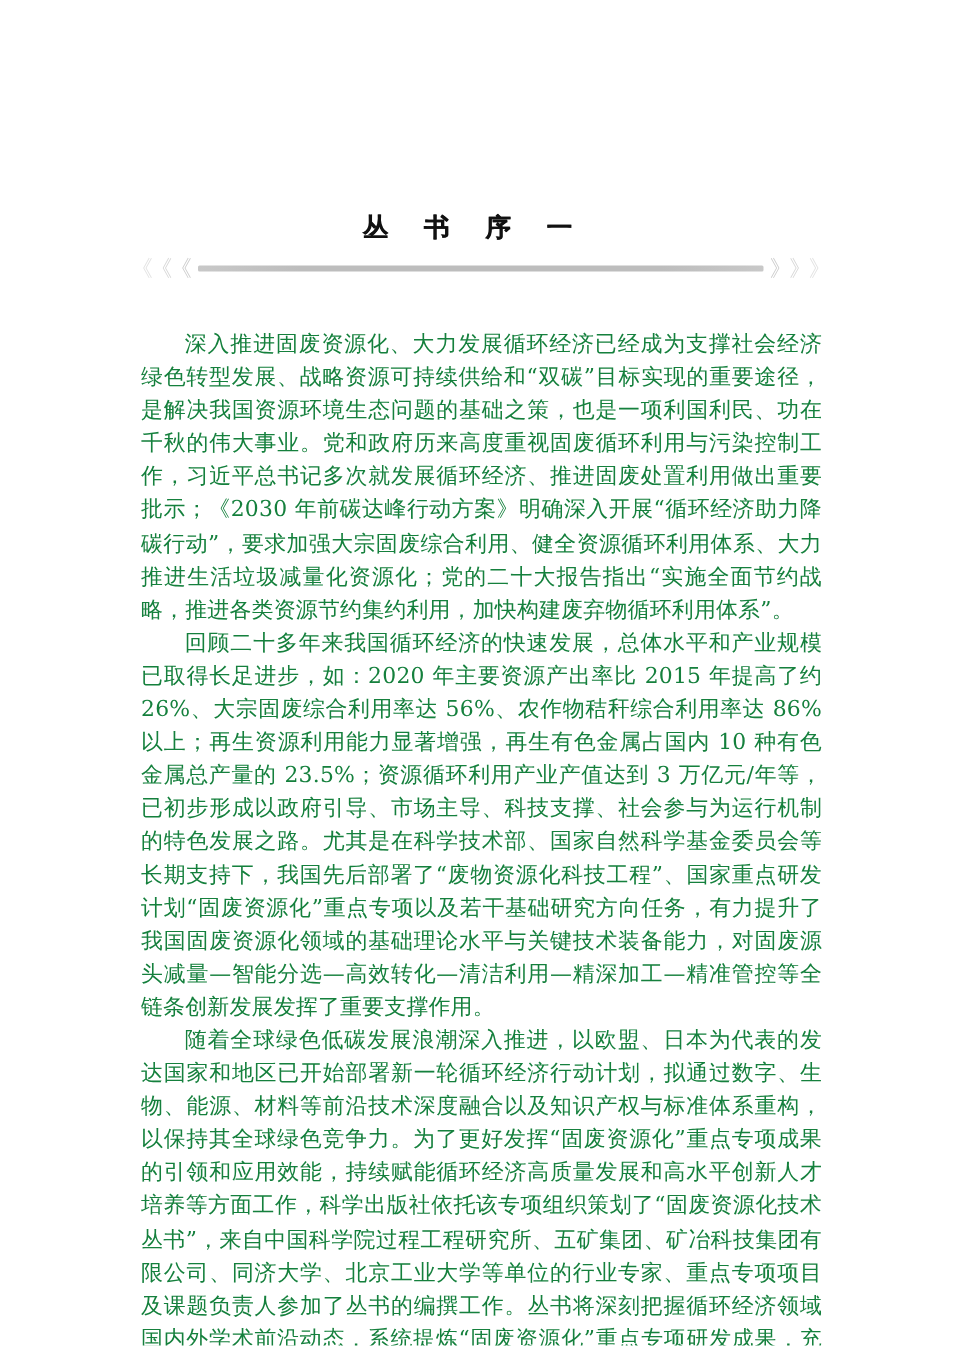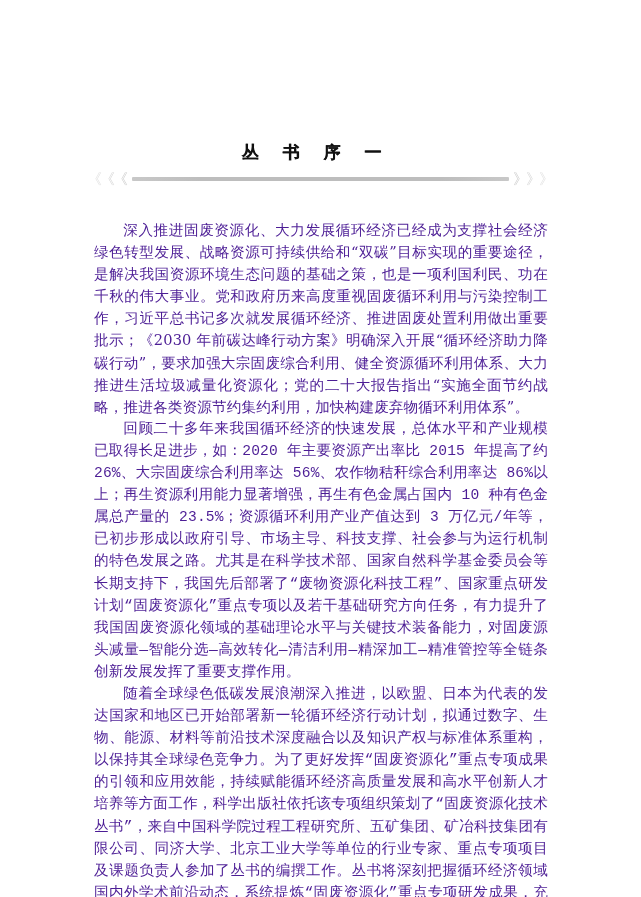--- a/index.html
+++ b/index.html
@@ -84,30 +84,29 @@
     left: 94px;
     top: 219px;
     width: 454px;
   }
 
   .para {
     margin: 0;
     font-family: "DejaVu Serif", "Liberation Serif", serif;
     font-size: 14.6px;
     line-height: 22.1px;
-    color: #4c1d95;
+    color: #15803d;
     text-align: justify;
     text-justify: inter-ideograph;
     text-indent: 2em;
     letter-spacing: 0.15px;
     word-break: break-all;
   }
   .para + .para {
     margin-top: 0;
-    font-family: Liberation Mono, monospace;
   }
 </style>
 </head>
 <body>
 
 <div class="page">
 
   <div class="title-block">
 
     <div class="doc-title">丛 书 序 一</div>

